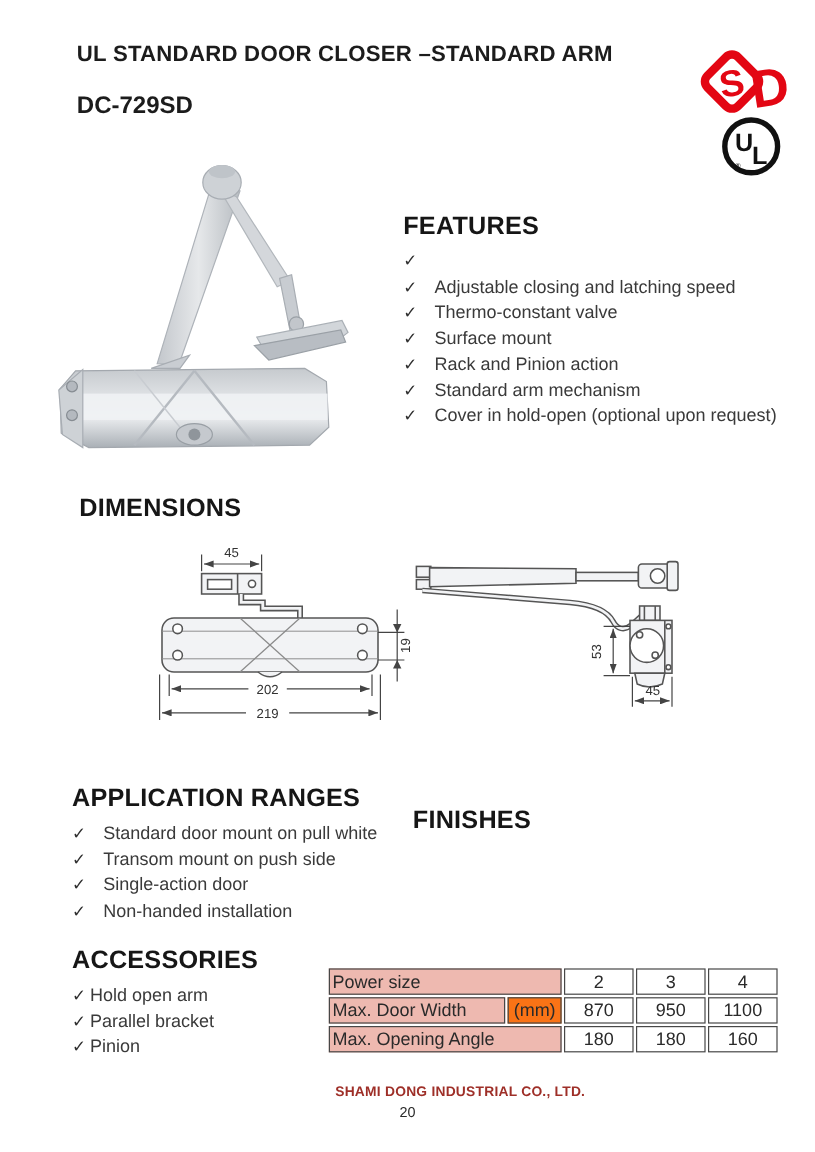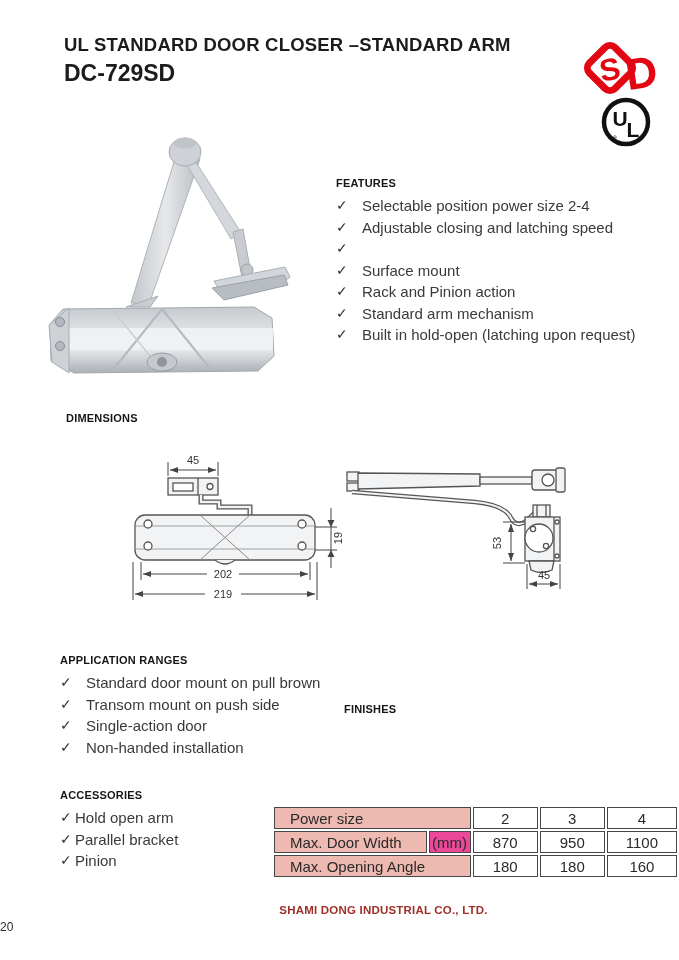--- a/index.html
+++ b/index.html
@@ -3,46 +3,46 @@
 <meta charset="utf-8">
 <style>
   html,body{margin:0;padding:0;background:#ffffff;}
   .page{position:relative;width:679px;height:960px;background:#fff;overflow:hidden;
         font-family:"Liberation Sans",sans-serif;color:#2e2e2e;}
   .abs{position:absolute;}
 
   
   .title{left:64px;top:34px;width:480px;font-weight:bold;color:#1c1c1c;}
   .title .l1{font-size:18.5px;letter-spacing:.2px;}
-  .title .l2{font-size:23px;margin-top:4px;}
-
-  
-  h2{margin:0;font-size:11px;font-weight:bold;color:#161616;letter-spacing:.2px;}
+  .title .l2{font-size:20px;margin-top:21px;}
+
+  
+  h2{margin:0;font-size:21px;font-weight:bold;color:#161616;letter-spacing:.2px;}
 
   
   .chk-list{margin:6px 0 0 0;padding:0;list-style:none;}
   .chk-list li{display:flex;align-items:flex-start;font-size:15px;line-height:21.5px;color:#3a3a3a;}
   .chk-list .ck{flex:0 0 26px;color:#2f2f2f;font-size:14px;}
   .chk-tight li .ck{flex:0 0 15px;}
   .chk-para{margin:5px 0 0 0;font-size:15px;line-height:21.5px;color:#3a3a3a;}
   .chk-para .ck{color:#2f2f2f;font-size:14px;padding-right:2px;}
 
   
   .spec{left:272px;top:805px;}
   .spec table{border-collapse:separate;border-spacing:2px;font-size:15px;color:#2a2a2a;}
-  .spec td{border:1.5px solid #474747;height:20px;padding:0 15px;white-space:nowrap;}
+  .spec td{border:1.5px solid #474747;height:20px;padding:0 2px;white-space:nowrap;}
   .spec td.lbl{background:#eeb9b0;width:188px;text-align:left;}
   .spec td.lbl2{background:#eeb9b0;width:138px;text-align:left;}
-  .spec td.unit{background:#ec4899;width:38px;text-align:center;padding:0 2px;}
+  .spec td.unit{background:#f97316;width:38px;text-align:center;padding:0 2px;}
   .spec td.val{width:52px;text-align:center;}
 
   
   .footer-co{left:0;top:904px;width:679px;text-align:center;font-size:11.5px;font-weight:bold;
              color:#9e2f28;letter-spacing:.2px;margin-left:44px;}
-  .footer-pg{left:0;top:920px;width:679px;font-size:12px;color:#2a2a2a;}
+  .footer-pg{left:0;top:920px;width:679px;text-align:center;font-size:12px;color:#2a2a2a;}
 
   svg text{font-family:"Liberation Sans",sans-serif;}
   .dim{font-size:11px;fill:#333;}
 </style>
 </head>
 <body>
 
 <div class="page">
 
   <div class="abs title">
@@ -103,44 +103,44 @@
 
     <ellipse cx="126" cy="234" rx="15" ry="9" fill="#c5c9ce" stroke="#999fa5"></ellipse>
     <circle cx="126" cy="234" r="5" fill="#8f959b"></circle>
   </svg>
 
   <section class="abs" style="left:336px;top:177px;width:332px;">
     <h2>FEATURES</h2>
     <ul class="chk-list">
       <li>
           <span class="ck">✓</span>
-          <span>Selectable position power size 2-4</span>
         </li>
       <li>
           <span class="ck">✓</span>
           <span>Adjustable closing and latching speed</span>
         </li>
       <li>
           <span class="ck">✓</span>
+          <span>Thermo-constant valve</span>
         </li>
       <li>
           <span class="ck">✓</span>
           <span>Surface mount</span>
         </li>
       <li>
           <span class="ck">✓</span>
           <span>Rack and Pinion action</span>
         </li>
       <li>
           <span class="ck">✓</span>
           <span>Standard arm mechanism</span>
         </li>
       <li>
           <span class="ck">✓</span>
-          <span>Built in hold-open (latching upon request)</span>
+          <span>Cover in hold-open (optional upon request)</span>
         </li>
     </ul>
   </section>
 
   <h2 class="abs" style="left:66px;top:412px;">DIMENSIONS</h2>
 
   <svg class="abs" style="left:120px;top:446px;" width="230" height="162" viewBox="0 0 230 162">
     <defs>
       <marker id="arrA" orient="auto-start-reverse" markerUnits="userSpaceOnUse" markerWidth="9" markerHeight="6" refX="8" refY="3">
         <path d="M0,0 L8,3 L0,6 Z" fill="#444"></path>
@@ -247,38 +247,38 @@
       <line x1="184" y1="126" x2="213" y2="126" marker-start="url(#arrB)" marker-end="url(#arrB)"></line>
     </g>
     <text class="dim" x="199" y="121" text-anchor="middle">45</text>
   </svg>
 
   <section class="abs" style="left:60px;top:654px;width:300px;">
     <h2>APPLICATION RANGES</h2>
     <ul class="chk-list">
       <li>
           <span class="ck">✓</span>
-          <span>Standard door mount on pull brown</span>
+          <span>Standard door mount on pull white</span>
         </li>
       <li>
           <span class="ck">✓</span>
           <span>Transom mount on push side</span>
         </li>
       <li>
           <span class="ck">✓</span>
           <span>Single-action door</span>
         </li>
       <li>
           <span class="ck">✓</span>
           <span>Non-handed installation</span>
         </li>
     </ul>
   </section>
 
-  <section class="abs" style="left:344px;top:703px;width:312px;">
+  <section class="abs" style="left:344px;top:672px;width:312px;">
     <h2>FINISHES</h2>
   </section>
 
   <section class="abs" style="left:60px;top:789px;width:250px;">
     <h2>ACCESSORIES</h2>
     <ul class="chk-list chk-tight">
       <li>
           <span class="ck">✓</span>
           <span>Hold open  arm</span>
         </li>

